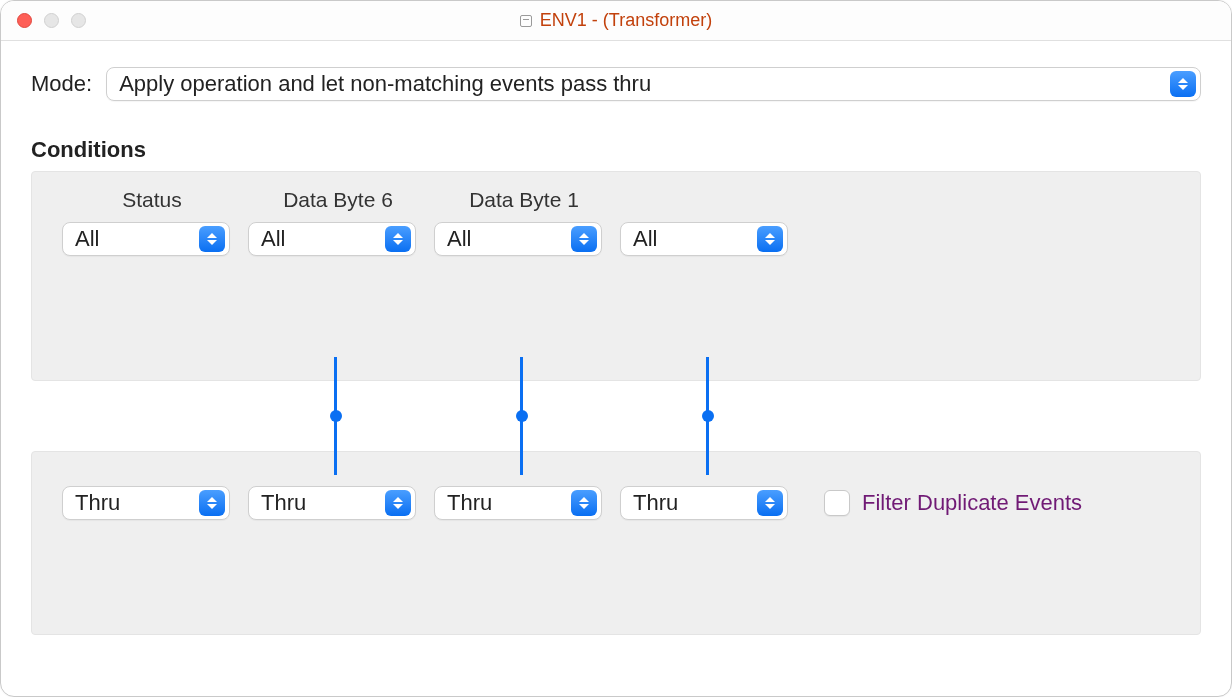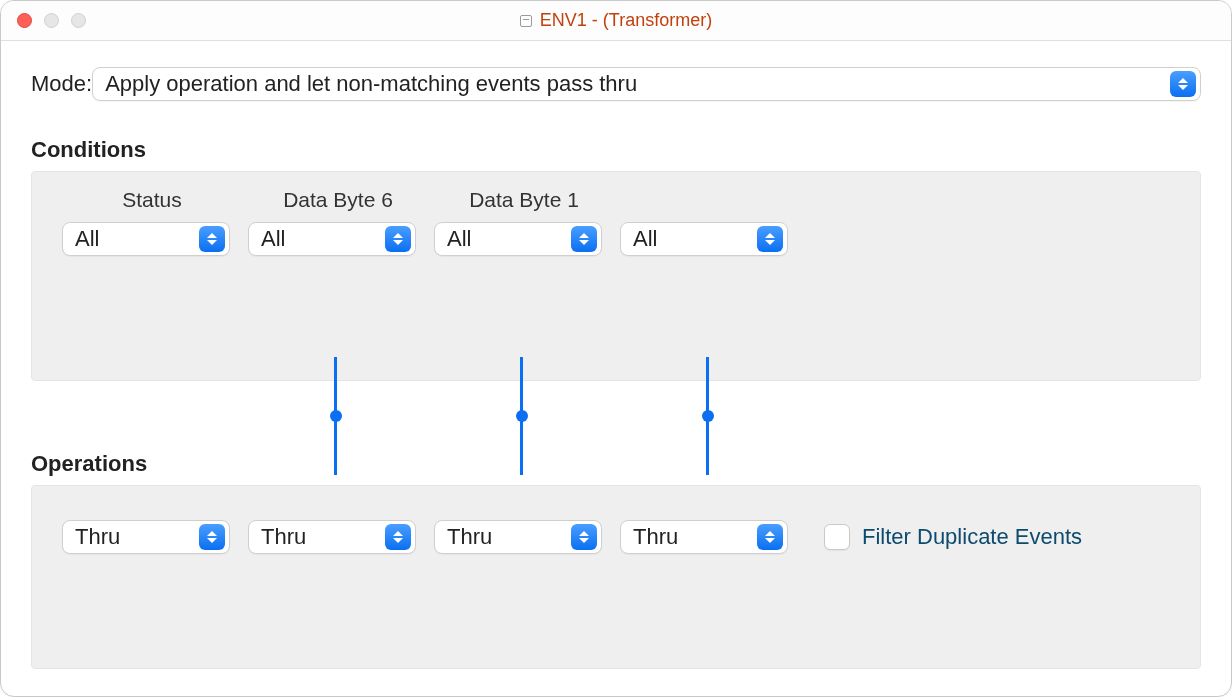--- a/index.html
+++ b/index.html
@@ -63,20 +63,21 @@
     position: absolute;
     left: 2px; right: 2px; top: 3px;
     height: 1px; background: #9a9a9a;
   }
   .content {
     padding: 26px 30px 30px 30px;
   }
   .mode-row {
     display: flex;
     align-items: center;
+    gap: 14px;
     margin-bottom: 36px;
   }
   .mode-label {
     font-size: 22px;
     color: #222;
   }
   .select {
     display: flex;
     align-items: center;
     justify-content: space-between;
@@ -184,21 +185,21 @@
     box-shadow: 0 1px 1px rgba(0,0,0,0.05);
     flex: 0 0 auto;
   }
   .checkbox-row {
     display: flex;
     align-items: center;
     margin-left: 18px;
   }
   .checkbox-label {
     font-size: 22px;
-    color: #0c4a6e;
+    color: #701a75;
   }
 </style>
 </head>
 <body>
 
 <div class="window">
 
   <div class="titlebar">
     <div class="traffic-lights">
       <div class="tl close"></div>
@@ -279,21 +280,20 @@
       </div>
     </div>
 
     <div class="connectors" style="height:118px;">
       <div class="conn" style="left:303px;"></div>
       <div class="conn" style="left:489px;"></div>
       <div class="conn" style="left:675px;"></div>
     </div>
 
     <div class="ops-section" style="margin-top:-20px;">
-      <div class="section-title">Operations</div>
       <div class="panel op-panel" style="padding-top:34px;">
         <div class="row-selects">
           <div class="col">
             <div class="select col-select">
               <span class="text">Thru</span>
               <span class="stepper">
                   <span class="arrow-up"></span>
                   <span class="arrow-down"></span>
                 </span>
             </div>

